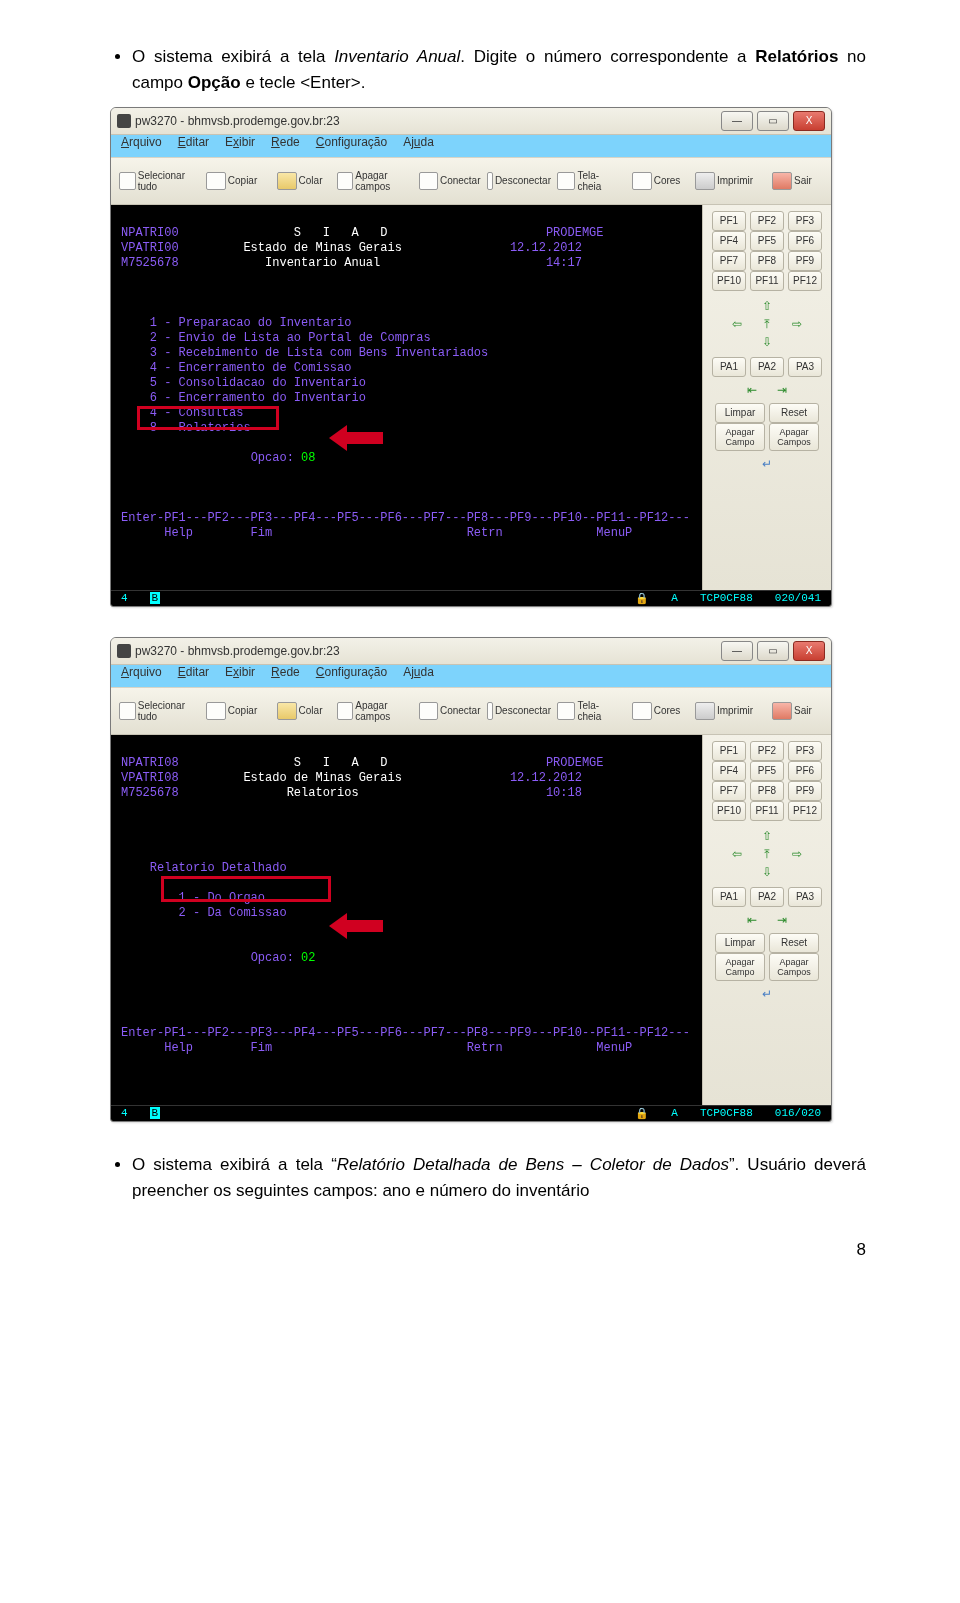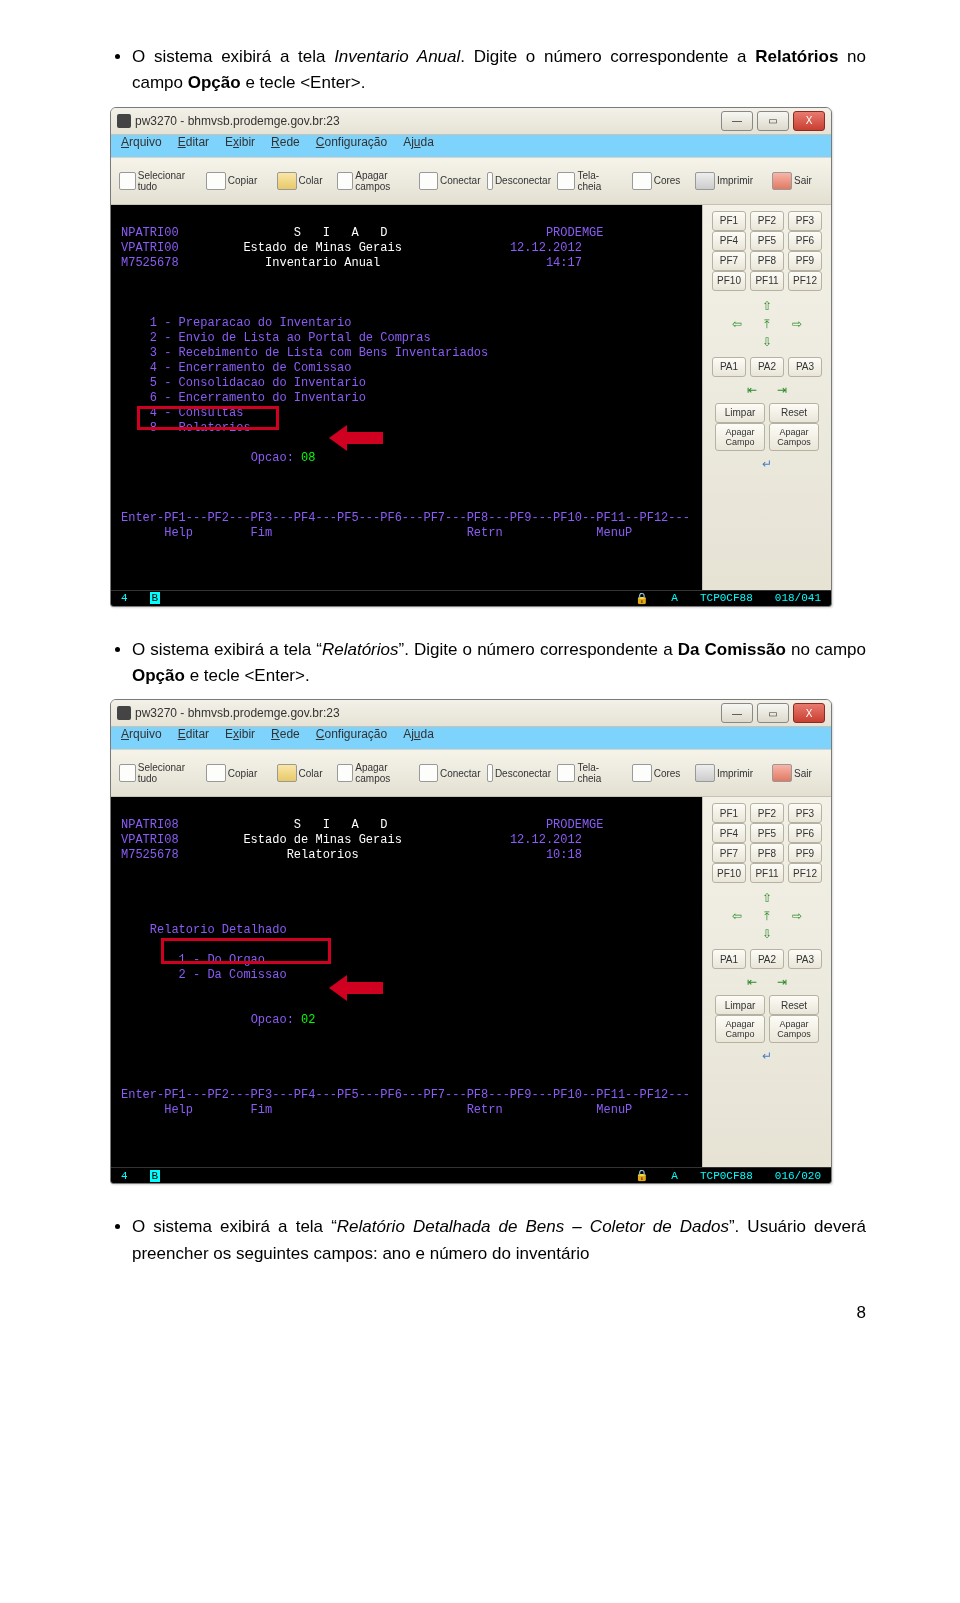--- a/index.html
+++ b/index.html
@@ -208,31 +208,26 @@
       </div>
       <div class="statusbar">
         <div class="grp">
           <span>4</span>
             <span style="background:#0ff;color:#000;padding:0 2px">B</span>
         </div>
         <div class="grp">
           <span class="lockico">🔒</span>
           <span>A</span>
           <span>TCP0CF88</span>
-          <span>018/041</span>
+          <span>020/041</span>
         </div>
       </div>
     </div>
   </div>
 
-  <ul class="bul">
-    <li>
-      <span>O sistema exibirá a tela “</span><span class="ital">Relatórios</span><span>”. Digite o número correspondente a </span><span class="bold">Da Comissão</span><span> no campo </span><span class="bold">Opção</span><span> e tecle &lt;Enter&gt;.</span>
-    </li>
-  </ul>
 
   <div class="screenshot">
     <div class="win">
       <div class="titlebar">
         <div class="titleleft">
           <span class="appicon"></span>
           <span>pw3270 - bhmvsb.prodemge.gov.br:23</span>
         </div>
         <div class="winbtns">
           <div class="winbtn">

